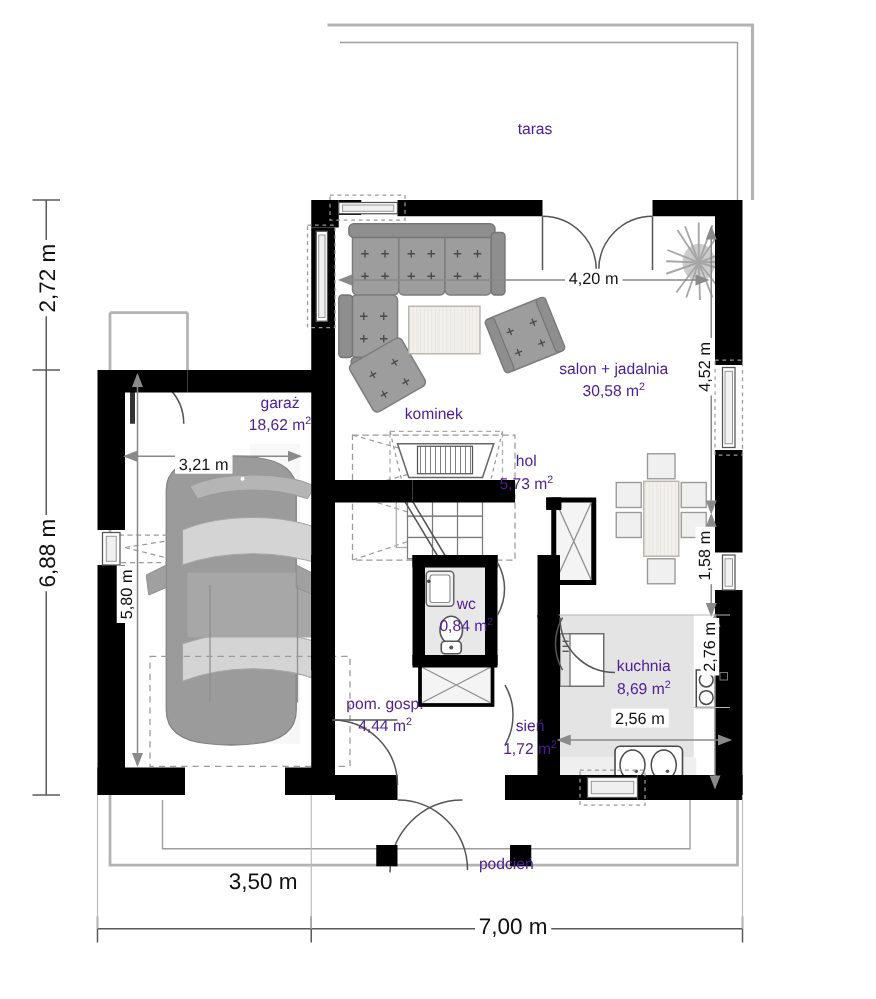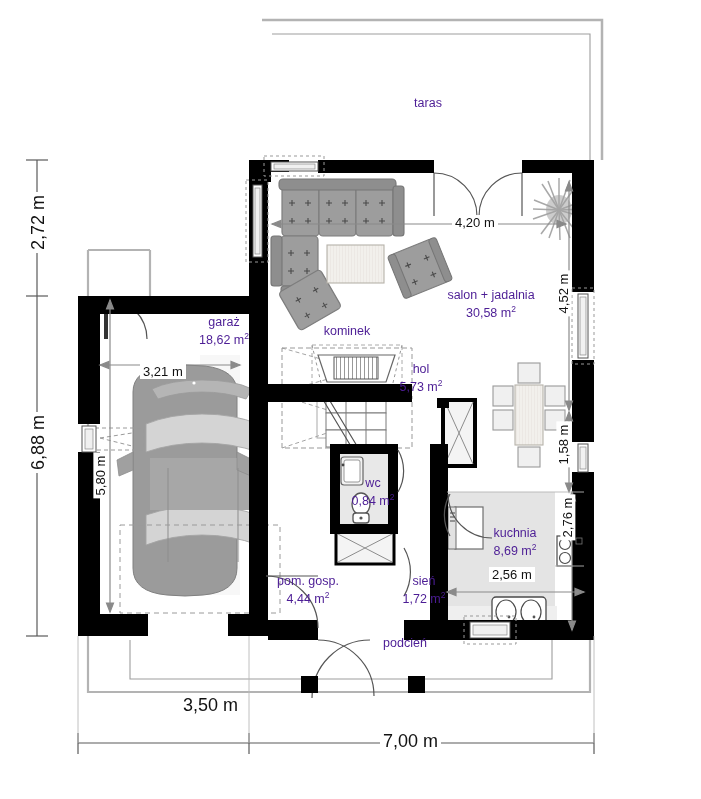--- a/index.html
+++ b/index.html
@@ -394,31 +394,31 @@
   <div class="lbl c" style="left:373px;top:444px;margin-top:32px;">
     <div>wc</div>
     <div><span>0,84 m</span><span class="sup">2</span></div>
   </div>
 
   <div class="lbl c" style="left:515px;top:526px;">
     <div>kuchnia</div>
     <div><span>8,69 m</span><span class="sup">2</span></div>
   </div>
 
-  <div class="lbl c" style="left:308px;top:574px;">
+  <div class="lbl c" style="left:308px;top:556px;">
     <div>pom. gosp.</div>
     <div><span>4,44 m</span><span class="sup">2</span></div>
   </div>
 
   <div class="lbl c" style="left:424px;top:574px;">
     <div>sień</div>
     <div><span>1,72 m</span><span class="sup">2</span></div>
   </div>
 
-  <div class="lbl c" style="left:405px;top:636px;">
+  <div class="lbl c" style="left:405px;top:684px;">
     <span>podcień</span>
   </div>
 
   <div class="dimtxt" style="left:140px;top:364px;">3,21 m</div>
   <div class="dimtxt v" style="left:78px;top:468px;transform:rotate(-90deg);">5,80 m</div>
   <div class="dimtxt" style="left:452px;top:215px;">4,20 m</div>
   <div class="dimtxt v" style="left:541px;top:286px;transform:rotate(-90deg);">4,52 m</div>
   <div class="dimtxt v" style="left:541px;top:437px;transform:rotate(-90deg);">1,58 m</div>
   <div class="dimtxt v" style="left:545px;top:510px;transform:rotate(-90deg);">2,76 m</div>
   <div class="dimtxt" style="left:489px;top:567px;">2,56 m</div>

